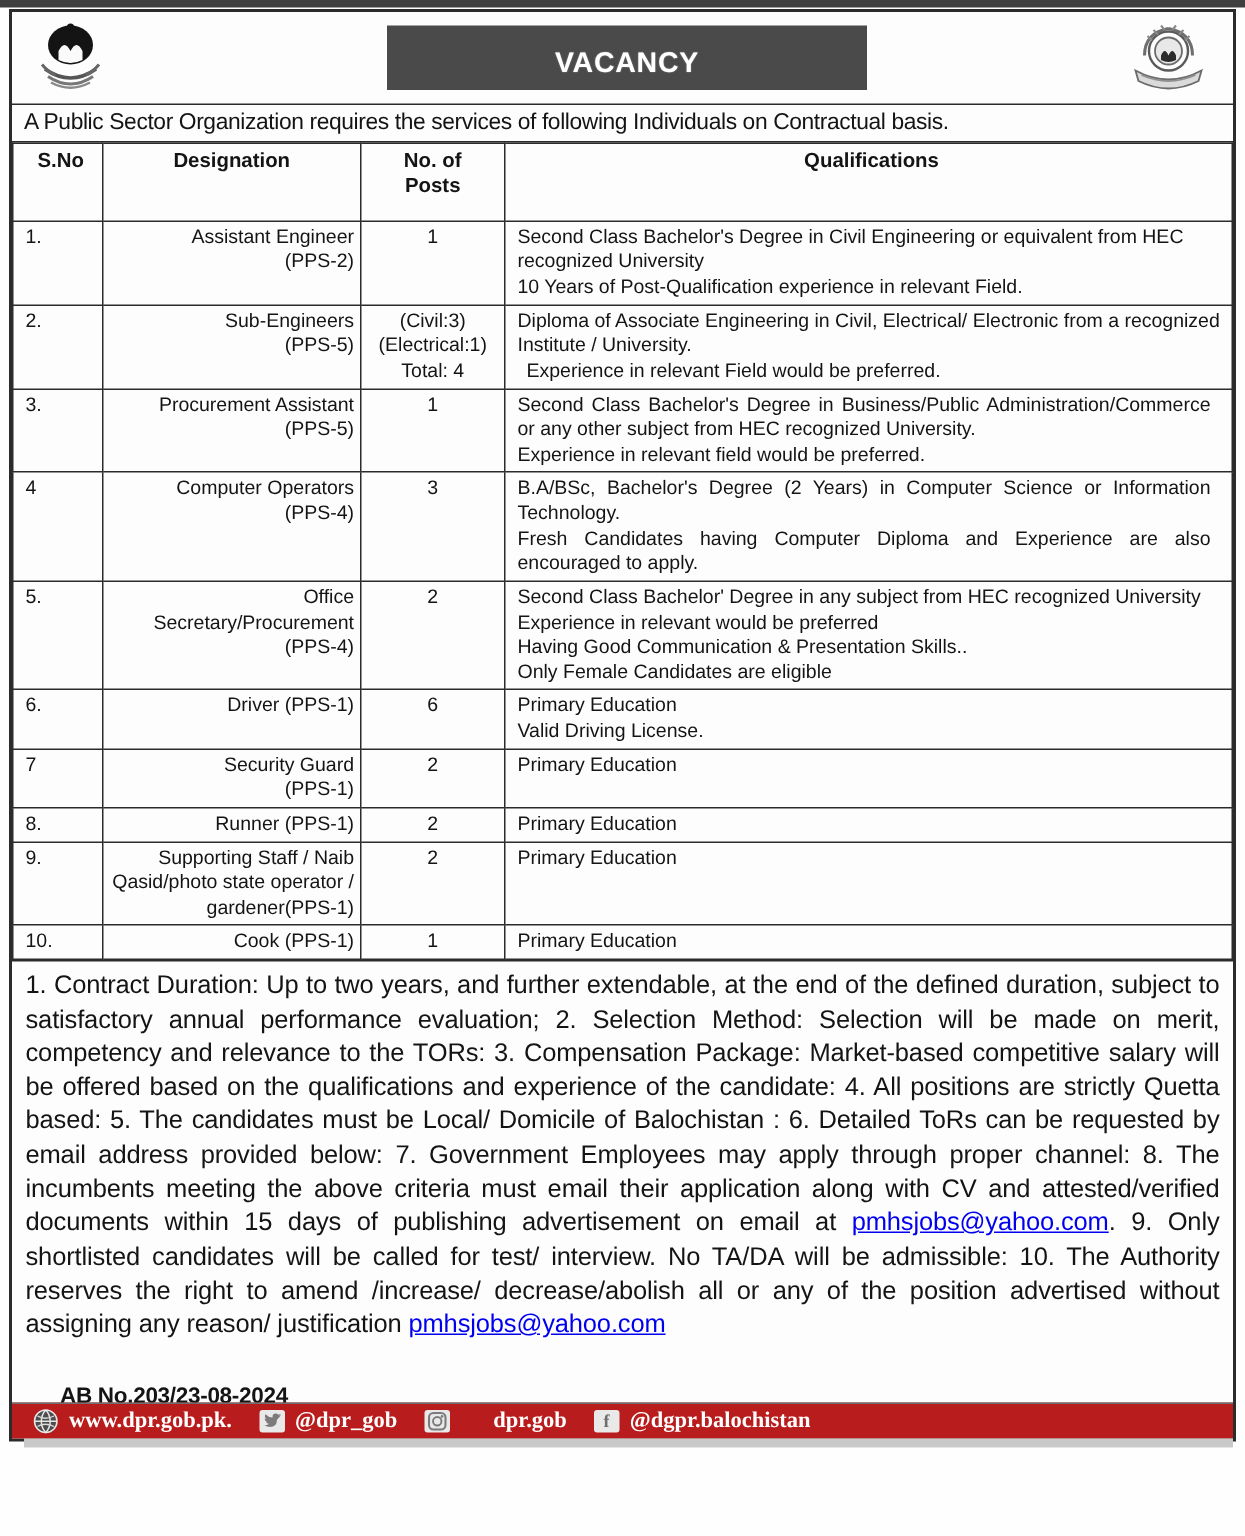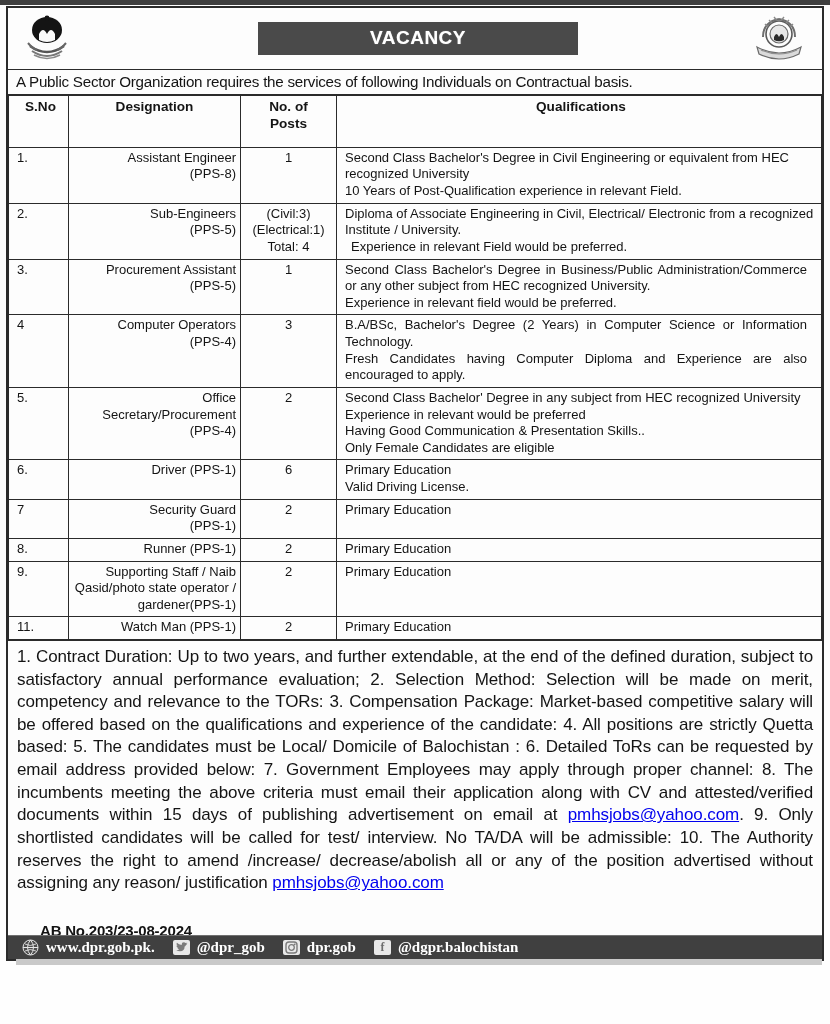--- a/index.html
+++ b/index.html
@@ -42,21 +42,21 @@
   .emblem.left  { left: 16px; }
   .emblem.right { right: 16px; }
   .banner {
     width: 320px;
     background: #4a4a4a;
     color: #ffffff;
     text-align: center;
     font-weight: bold;
     font-size: 19px;
     letter-spacing: .5px;
-    padding: 5px 0 6px 0;
+    padding: 15px 0 6px 0;
     margin-left: 6px;
     text-shadow: 0 0 1px rgba(255,255,255,.5);
   }
   .subtitle {
     border-bottom: 1px solid #2b2b2b;
     font-size: 15.2px;
     padding: 3px 16px 4px 8px;
     letter-spacing: -.25px;
     white-space: nowrap;
   }
@@ -113,21 +113,21 @@
     position: absolute; right: 0; top: 4px;
     width: 276px; height: 30px;
     background: #4a4a4a; color: #fff;
     display: flex; align-items: center; justify-content: center;
     font-weight: bold; font-size: 15.5px;
     text-shadow: 0 0 1px rgba(255,255,255,.4);
   }
   .social {
     position: absolute; left: 0; bottom: 0;
     width: 100%; height: 24px;
-    background: #404040;
+    background: #b91c1c;
     color: #ffffff;
     display: flex; align-items: center;
     font-family: "Liberation Serif", serif;
     font-weight: bold; font-size: 15px;
     padding-left: 14px;
     border-top: 1px solid #6f6f6f;
   }
   .social .item { display: flex; align-items: center; }
   .social .label { margin: 0 18px 0 7px; white-space: nowrap; }
   .ico { display: inline-flex; align-items: center; justify-content: center; flex: none; }
@@ -190,21 +190,21 @@
           <th class="c-qual" style="text-align:center;">
             <span>Qualifications</span>
           </th>
         </tr>
       </thead>
       <tbody>
           <tr>
             <td class="c-sno">1.</td>
             <td class="c-desig">
               <span class="sub">Assistant Engineer</span>
-              <span class="sub">(PPS-8)</span>
+              <span class="sub">(PPS-2)</span>
             </td>
             <td class="c-posts">
               <span class="sub">1</span>
             </td>
             <td class="c-qual">
               <span class="qline">Second Class Bachelor's Degree in Civil Engineering or equivalent from HEC recognized University</span>
               <span class="qline">10 Years of Post-Qualification experience in relevant Field.</span>
             </td>
           </tr>
           <tr>
@@ -311,26 +311,26 @@
               <span class="sub">Supporting Staff / Naib Qasid/photo state operator / gardener(PPS-1)</span>
             </td>
             <td class="c-posts">
               <span class="sub">2</span>
             </td>
             <td class="c-qual">
               <span class="qline">Primary Education</span>
             </td>
           </tr>
           <tr>
-            <td class="c-sno">11.</td>
-            <td class="c-desig">
-              <span class="sub">Watch Man (PPS-1)</span>
-            </td>
-            <td class="c-posts">
-              <span class="sub">2</span>
+            <td class="c-sno">10.</td>
+            <td class="c-desig">
+              <span class="sub">Cook (PPS-1)</span>
+            </td>
+            <td class="c-posts">
+              <span class="sub">1</span>
             </td>
             <td class="c-qual">
               <span class="qline">Primary Education</span>
             </td>
           </tr>
         </tbody>
     </table>
 
     <div class="notes">
       <span>1. Contract Duration: Up to two years, and further extendable, at the end of the defined duration, subject to satisfactory annual performance evaluation; 2. Selection Method: Selection will be made on merit, competency and relevance to the TORs: 3. Compensation Package: Market-based competitive salary will be offered based on the qualifications and experience of the candidate: 4. All positions are strictly Quetta based: 5. The candidates must be Local/ Domicile of Balochistan : 6. Detailed ToRs can be requested by email address provided below: 7. Government Employees may apply through proper channel: 8. The incumbents meeting the above criteria must email their application along with CV and attested/verified documents within 15 days of publishing advertisement on email at </span><a class="mail" href="#">pmhsjobs@yahoo.com</a><span>. 9. Only shortlisted candidates will be called for test/ interview. No TA/DA will be admissible: 10. The Authority reserves the right to amend /increase/ decrease/abolish all or any of the position advertised without assigning any reason/ justification </span><a class="mail" href="#">pmhsjobs@yahoo.com</a>
@@ -350,21 +350,21 @@
             <span class="label">www.dpr.gob.pk.</span>
           </a>
           <a class="item" href="#" style="color: rgb(255, 255, 255); text-decoration: none;">
             <span class="ico box">
               <svg width="13" height="11" viewBox="0 0 13 11">
                 <path d="M12.5 1.4 q-.7.3-1.4.4 .8-.5 1.1-1.3 -.8.5-1.6.6 -.7-.8-1.8-.8 -2.1 0-2.1 2.1 0 .3.05.55 -3-.15-4.8-2.1 -.35.6-.35 1.25 0 1.2 .9 1.8 -.6 0-1.1-.3 0 1.7 1.7 2.1 -.35.1-.8.05 .45 1.4 2 1.45 -1.2 1-3 1 1.7 1.1 3.7 1.1 4.6 0 4.6-4.45 v-.3 q.65-.45 1.1-1.15 z" fill="#7b7b7b"></path>
               </svg>
             </span>
             <span class="label">@dpr_gob</span>
           </a>
-          <a class="item" href="#" style="color: rgb(255, 255, 255); text-decoration: none;">
+          <a class="item" href="#" style="color: rgb(255, 255, 255); text-decoration: none; gap: 22px;">
             <span class="ico box">
               <svg width="13" height="13" viewBox="0 0 13 13">
                 <rect x="1" y="1" width="11" height="11" rx="3" fill="none" stroke="#7b7b7b" stroke-width="1.4"></rect>
                 <circle cx="6.5" cy="6.5" r="2.8" fill="none" stroke="#7b7b7b" stroke-width="1.3"></circle>
                 <circle cx="9.7" cy="3.3" r="0.9" fill="#7b7b7b"></circle>
               </svg>
             </span>
             <span class="label">dpr.gob</span>
           </a>
           <a class="item" href="#" style="color: rgb(255, 255, 255); text-decoration: none;">

